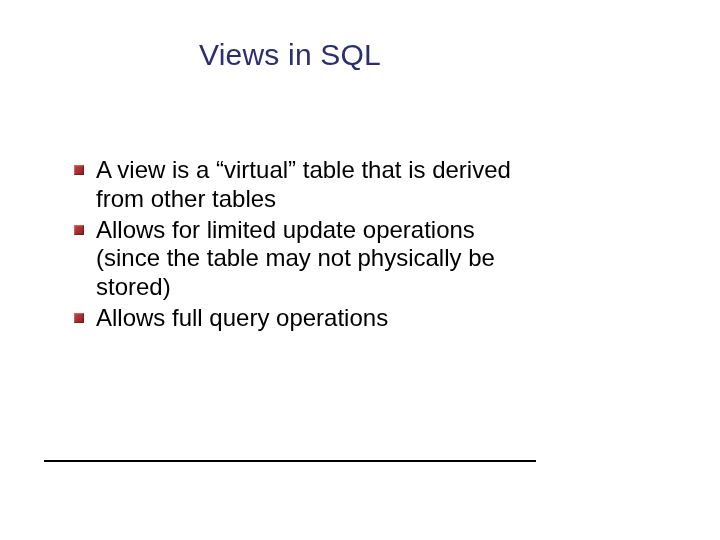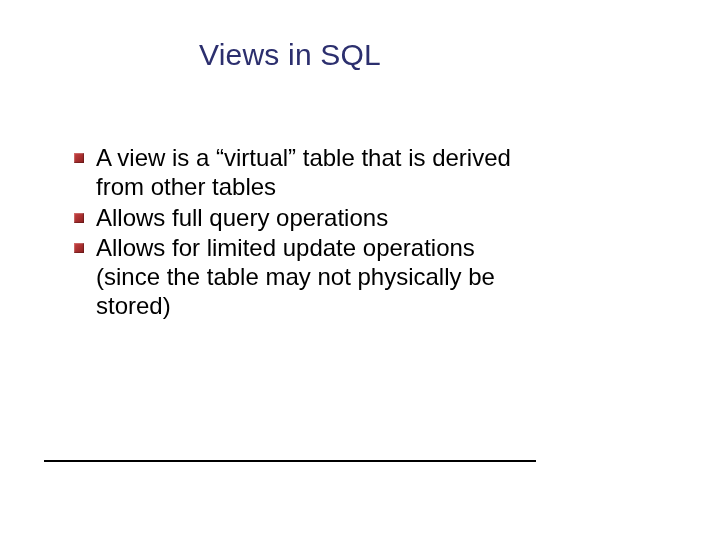--- a/index.html
+++ b/index.html
@@ -24,21 +24,21 @@
     top: 38px;
     left: 0;
     width: 100%;
     text-align: center;
     font-size: 30px;
     color: #2c2f6e;
     letter-spacing: 0.2px;
   }
   .content {
     position: absolute;
-    top: 144px;
+    top: 156px;
     left: 74px;
     right: 60px;
   }
   .item {
     display: flex;
     align-items: flex-start;
     margin: 0 0 2px 0;
   }
   .bullet {
     flex: 0 0 auto;
@@ -69,22 +69,22 @@
 <div class="slide">
   <div class="title">Views in SQL</div>
 
   <div class="content">
     <div class="item">
       <div class="bullet"></div>
       <div class="text">A view is a “virtual” table that is derived from other tables</div>
     </div>
     <div class="item">
       <div class="bullet"></div>
-      <div class="text">Allows full query operations</div>
+      <div class="text">Allows for limited update operations (since the table may not physically be stored)</div>
     </div>
     <div class="item">
       <div class="bullet"></div>
-      <div class="text">Allows for limited update operations (since the table may not physically be stored)</div>
+      <div class="text">Allows full query operations</div>
     </div>
   </div>
 
   <div class="rule"></div>
 </div>
 
 </body></html>

